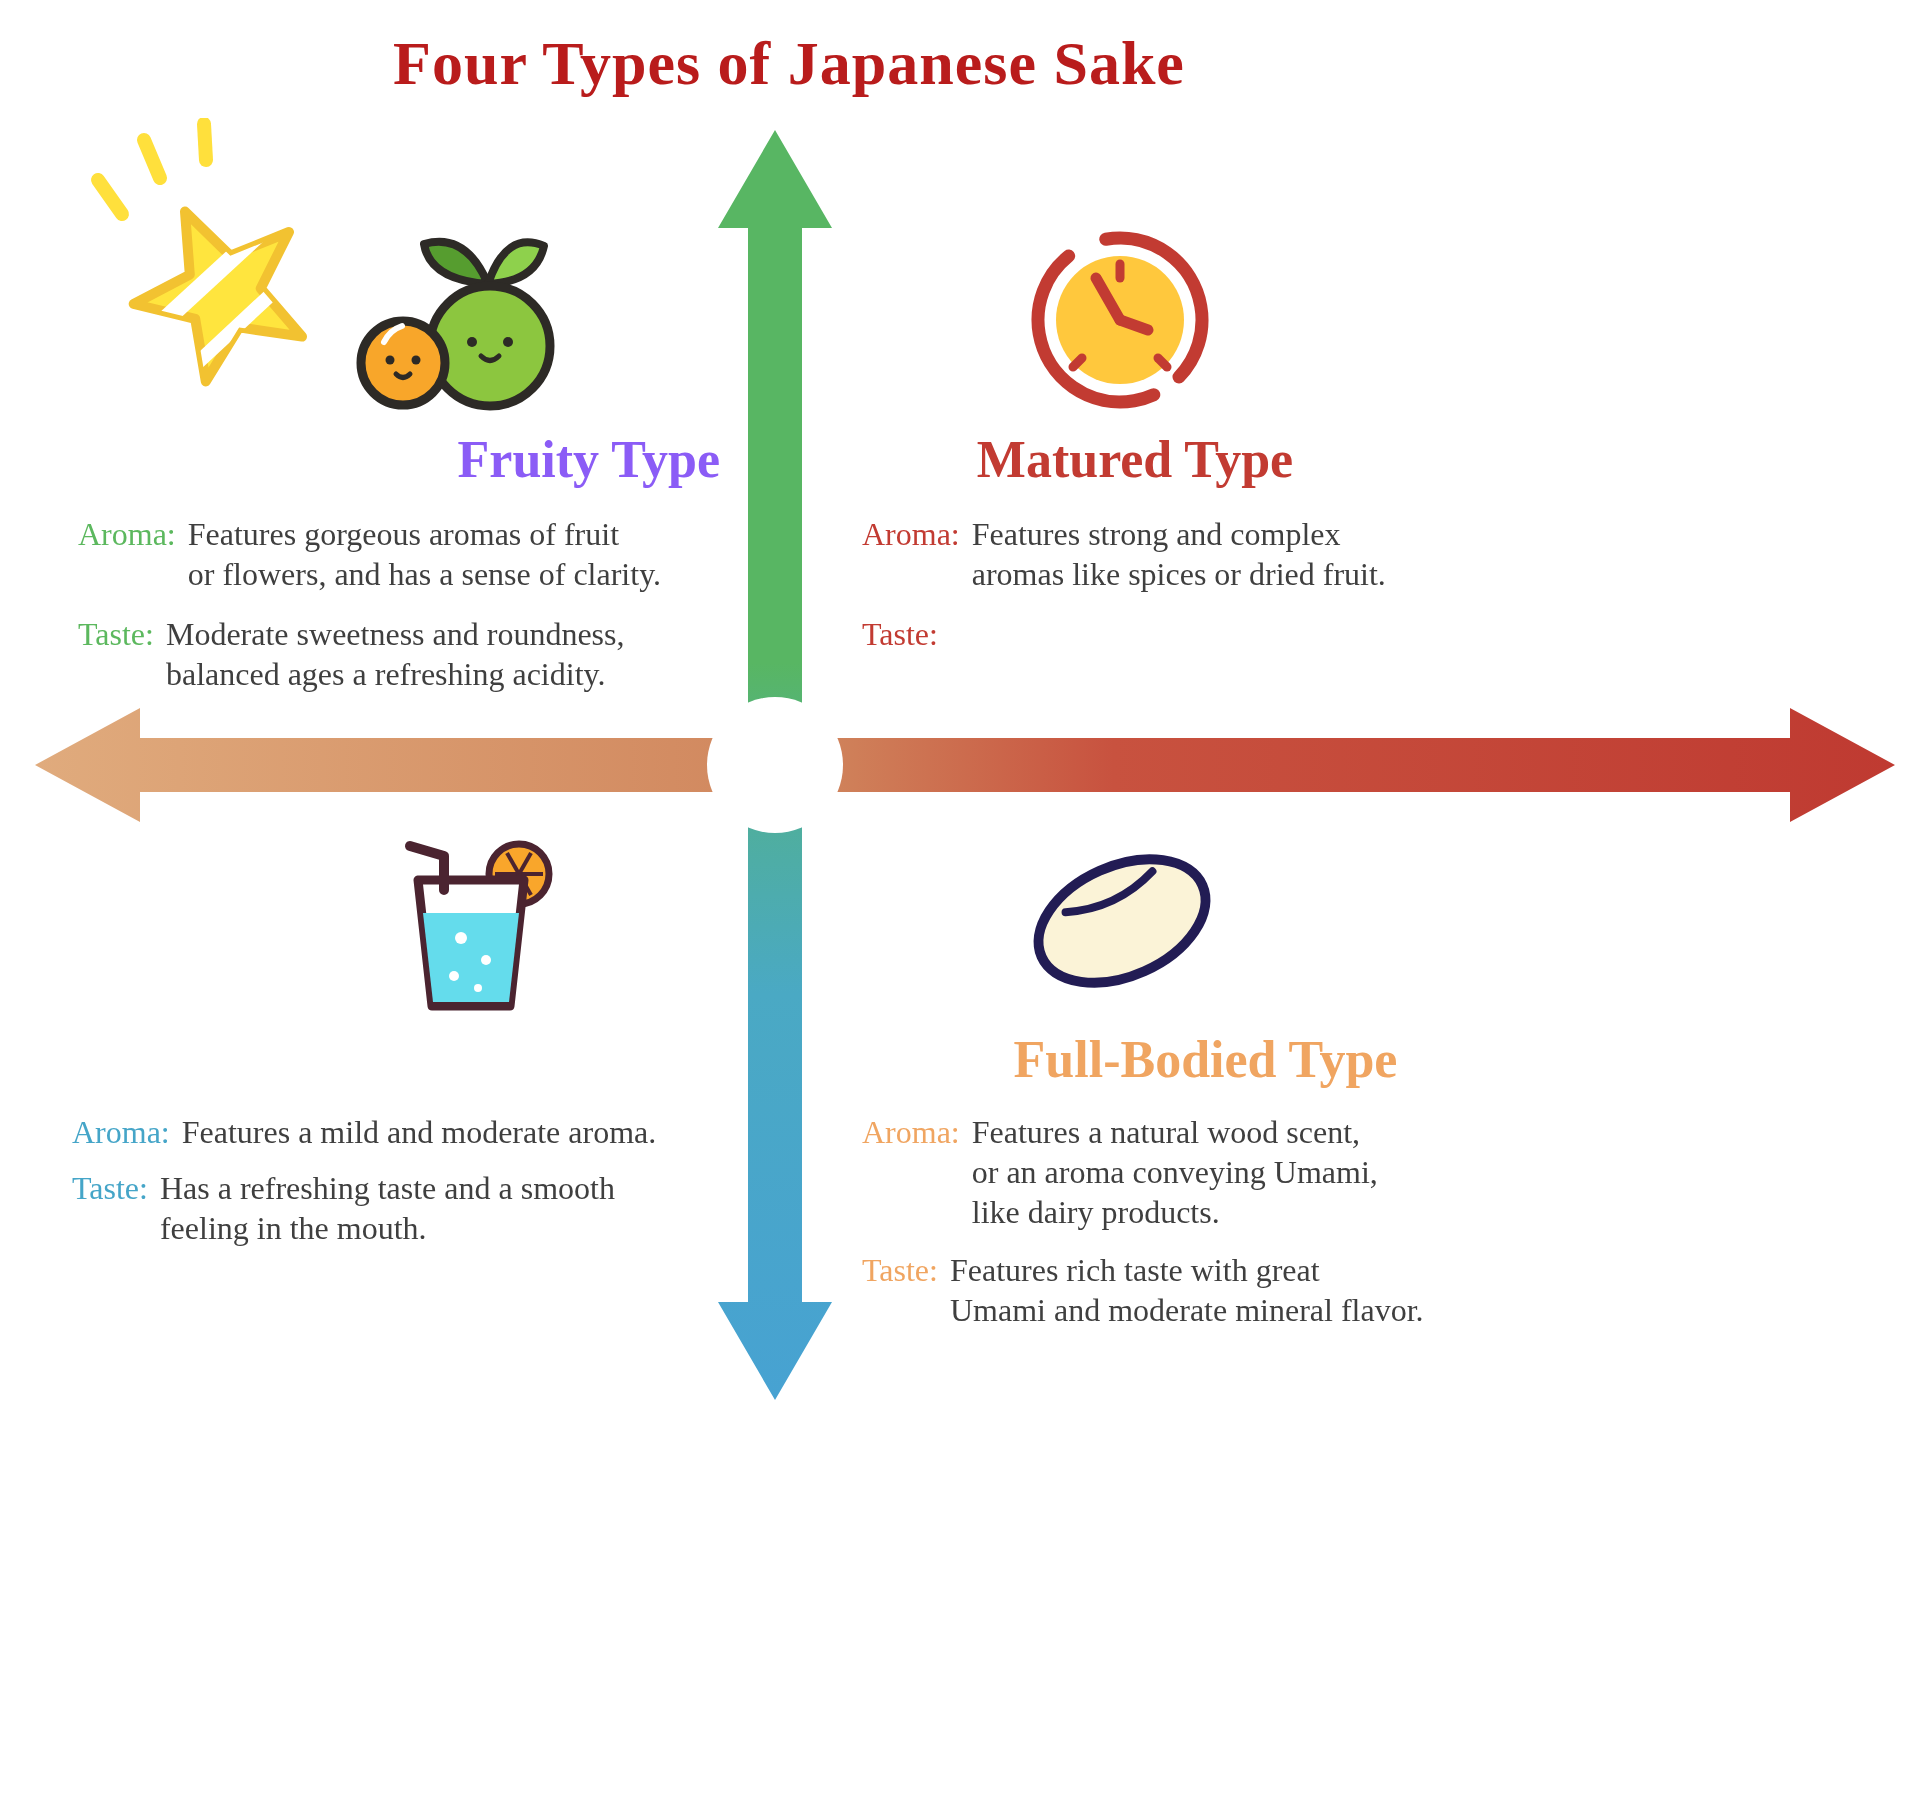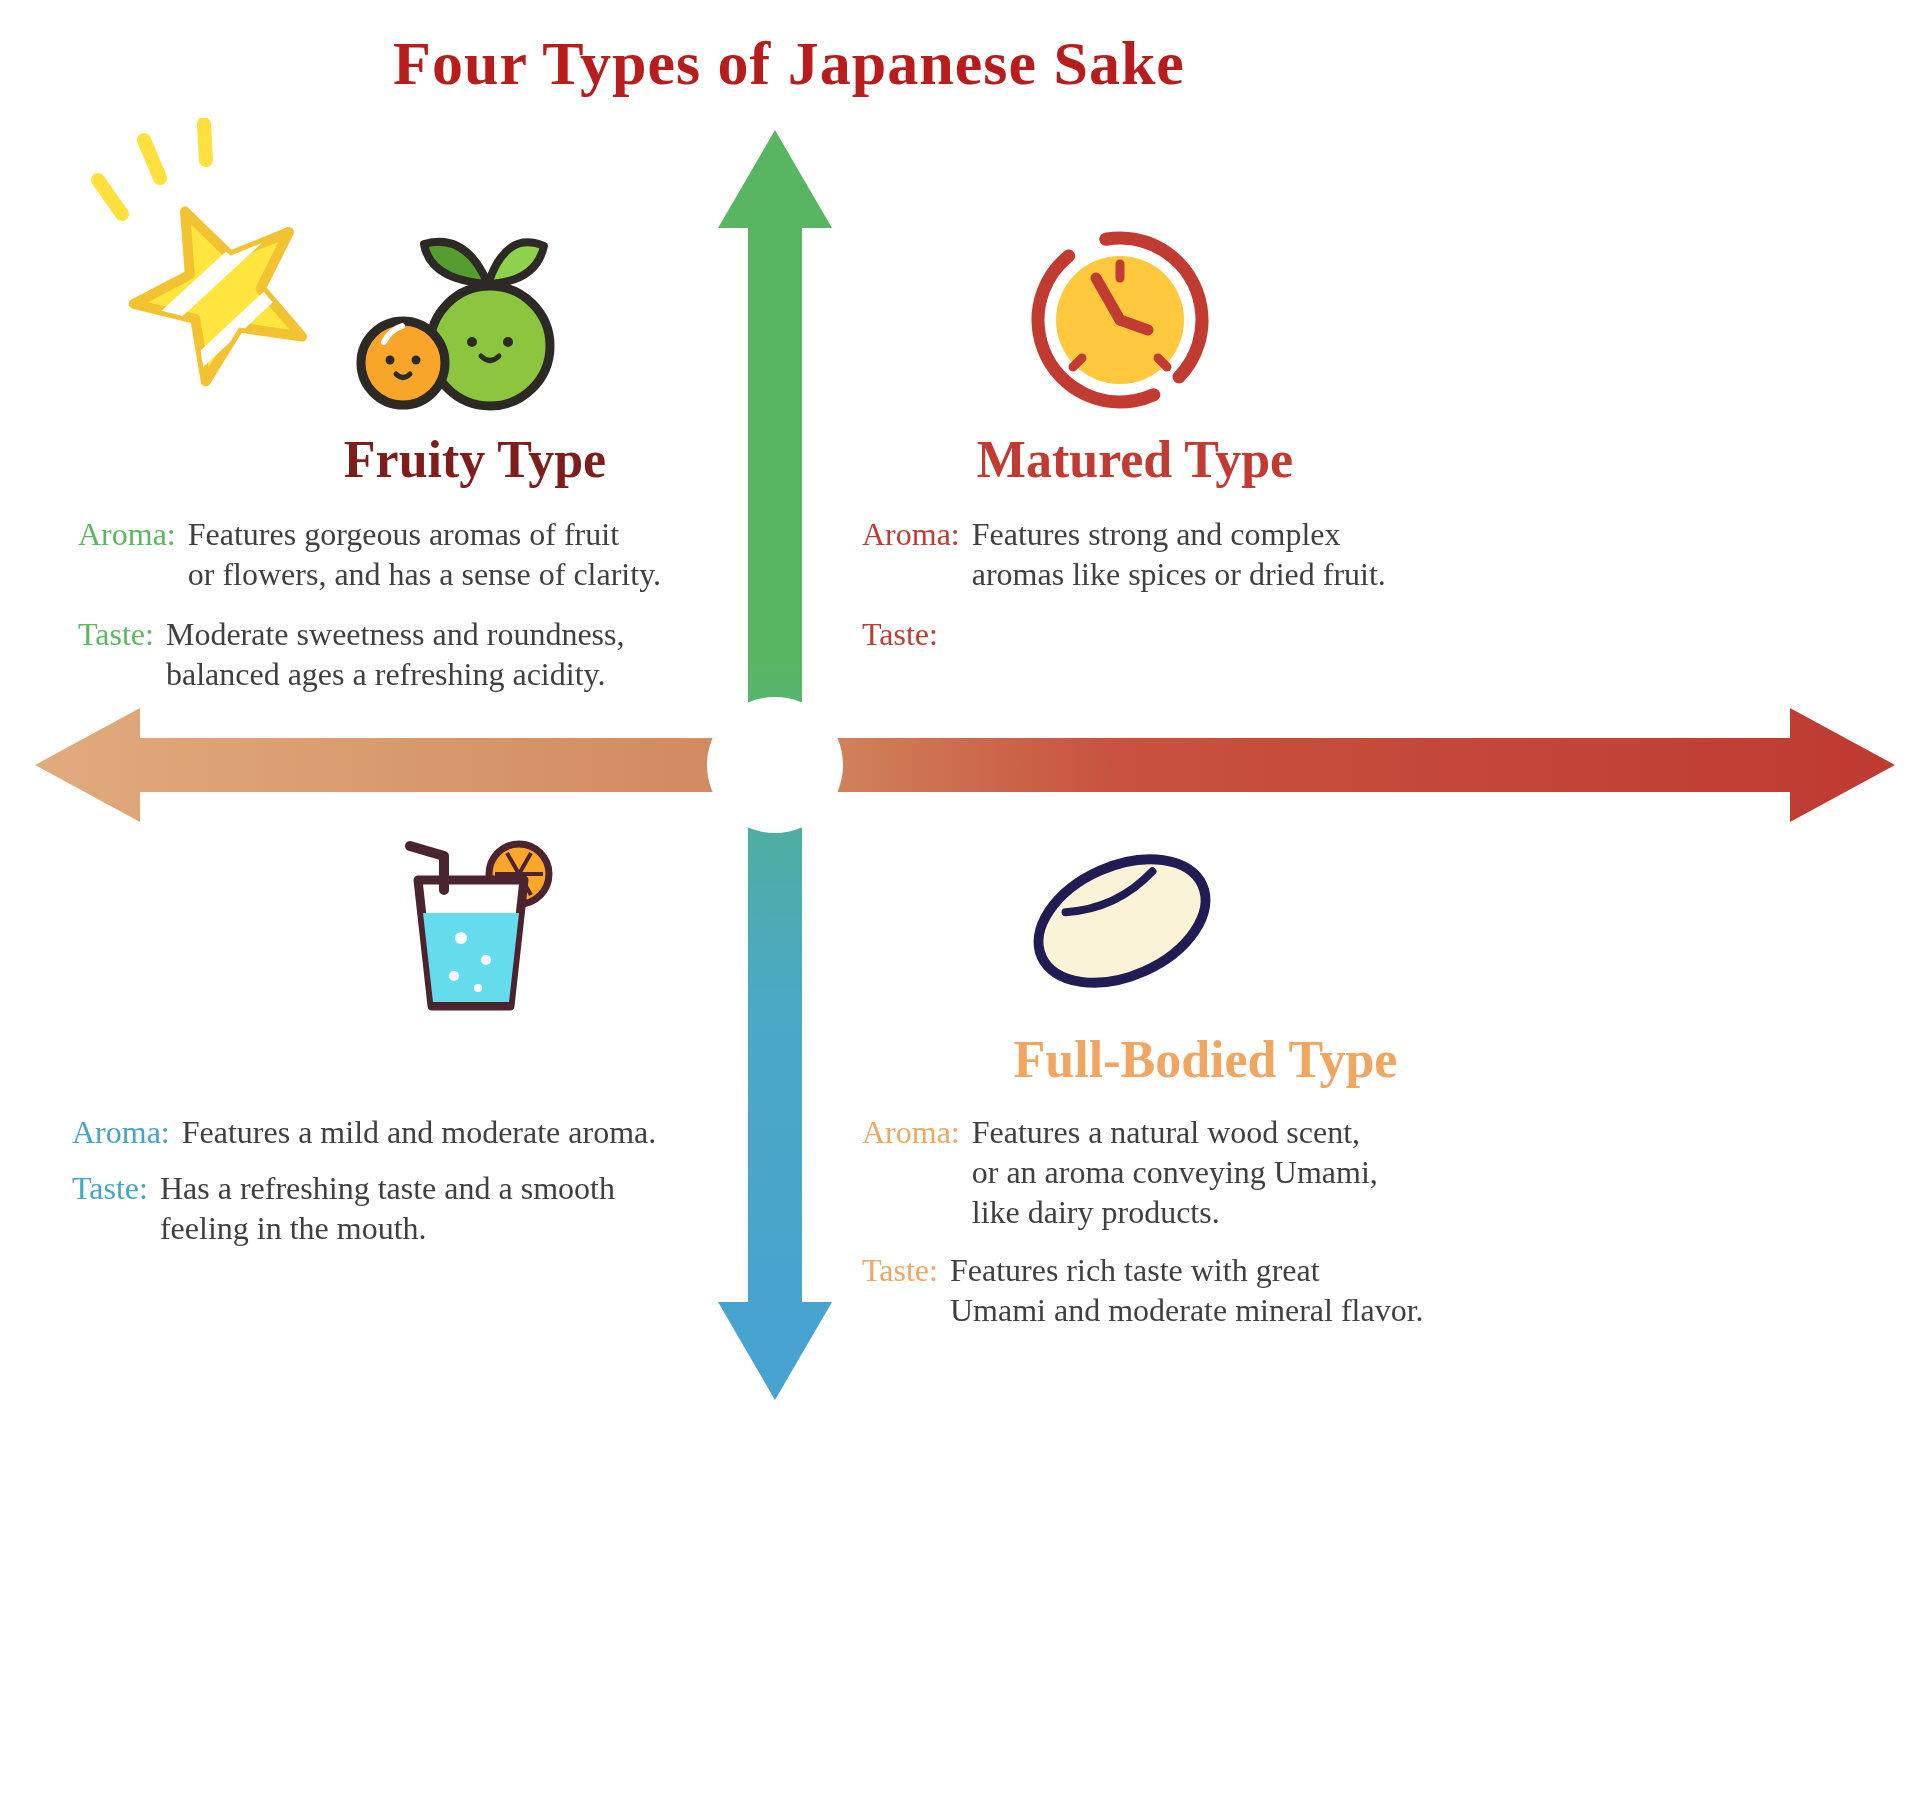--- a/index.html
+++ b/index.html
@@ -19,21 +19,21 @@
   .star-icon  { left:88px;  top:118px; }
   .fruit-icon { left:348px; top:218px; }
   .clock-icon { left:1020px; top:220px; }
   .glass-icon { left:386px; top:818px; }
   .rice-icon  { left:1012px; top:826px; }
 
   .q-title {
     position:absolute; font-size:52px; font-weight:700;
     text-align:center; line-height:60px;
   }
-  .q-title.fruity  { left:230px; top:430px; width:490px; color:#7f1d1d; }
+  .q-title.fruity  { left:230px; top:430px; width:490px; color:#8b5cf6;text-align:right; }
   .q-title.matured { left:900px; top:430px; width:470px; color:#c23b32; }
   .q-title.light   { left:60px;  top:1030px; width:740px; color:#45a5c8; }
   .q-title.full    { left:948px; top:1030px; width:515px; color:#f0a561; }
 
   .q-row {
     position:absolute; display:flex; align-items:flex-start;
     font-size:32px; line-height:40px; color:#3f3f3f;
   }
   .q-label { flex:none; margin-right:12px; }
   .q-text  { white-space:pre-line; }

